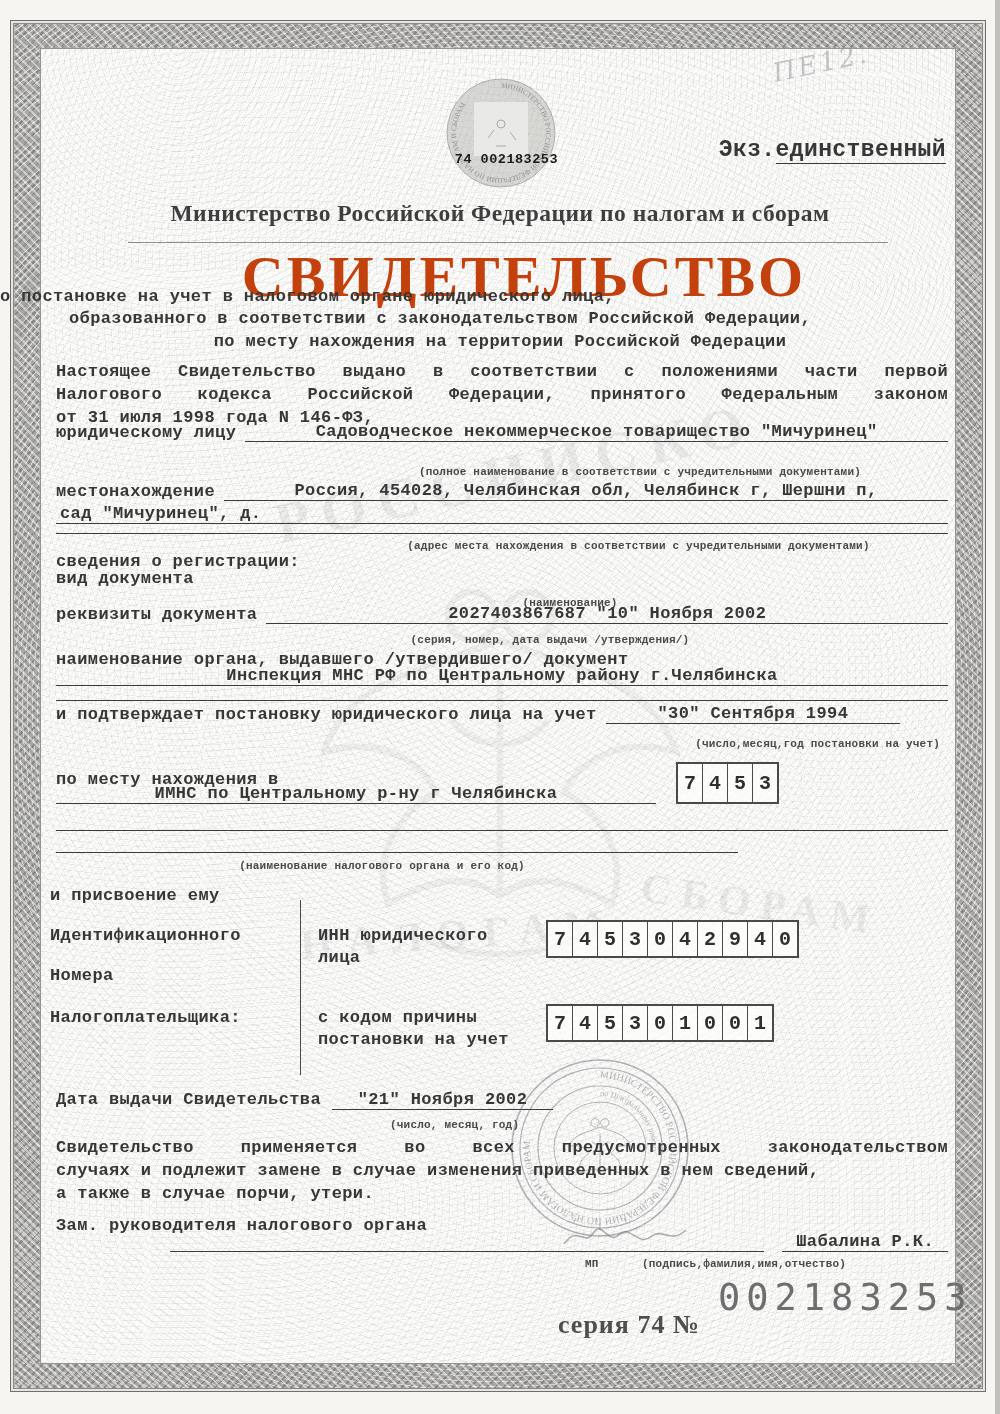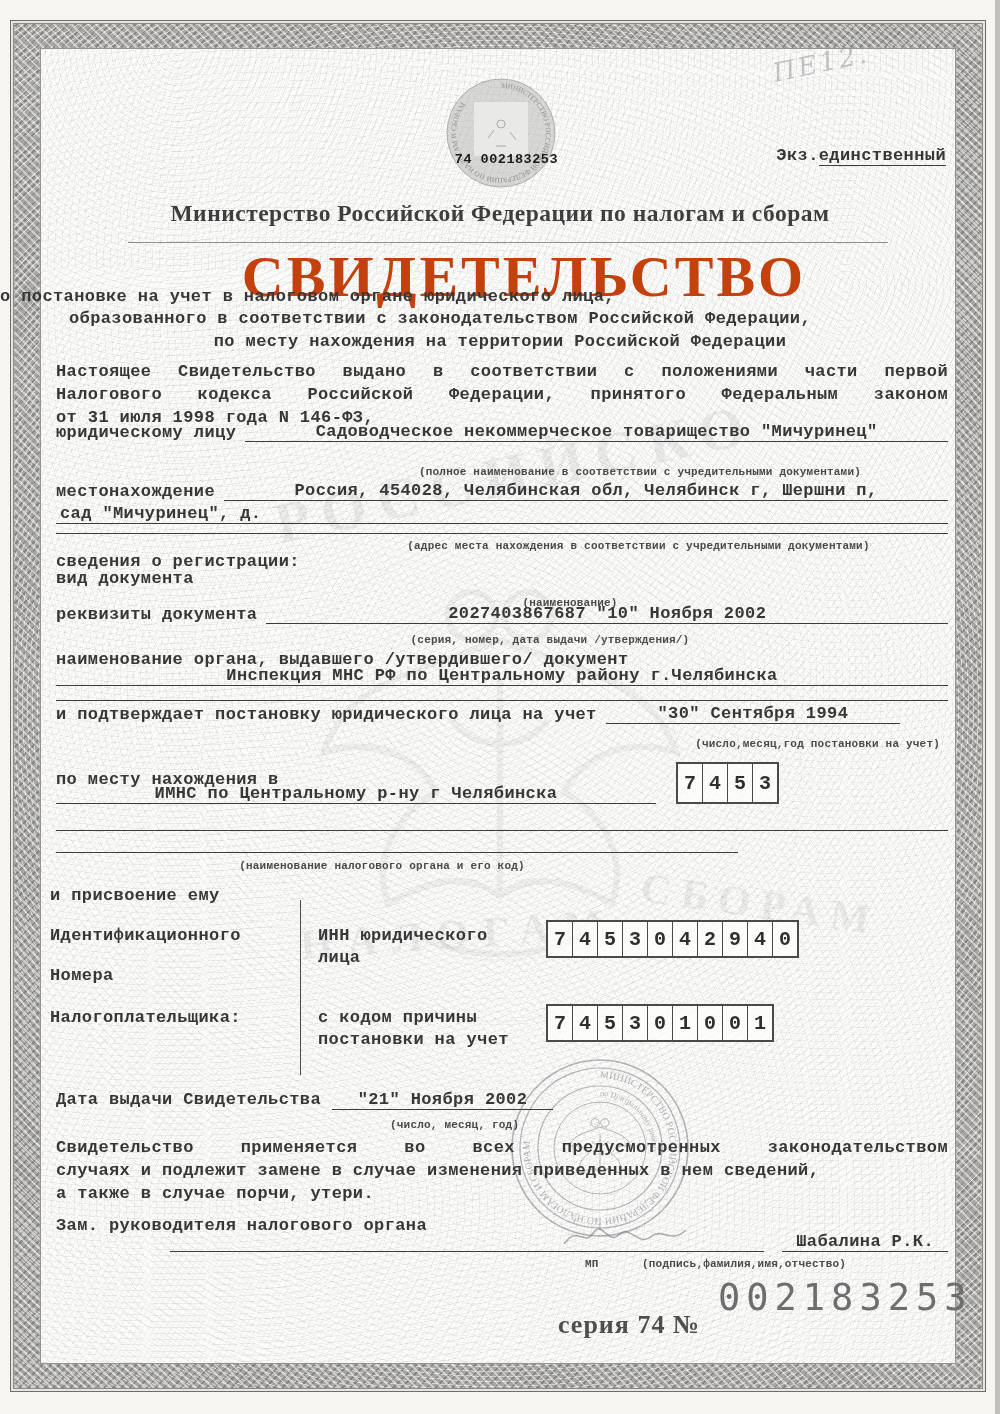--- a/index.html
+++ b/index.html
@@ -78,21 +78,21 @@
     <path d="M50,20 C30,28 12,30 6,48 C20,44 30,50 34,58 C24,64 18,74 22,86 C32,80 42,78 50,84 C58,78 68,80 78,86 C82,74 76,64 66,58 C70,50 80,44 94,48 C88,30 70,28 50,20 Z"></path>
     <path d="M50,30 L50,84"></path>
       <path d="M38,40 C44,48 56,48 62,40"></path>
     <path d="M30,94 C40,100 60,100 70,94"></path>
   </g>
 </svg>
 
 <div class="abs" style="left:772px;top:48px;transform:rotate(-12deg);opacity:.55;color:#9a9aa0;
             font-family:'DejaVu Serif','Liberation Serif',serif;font-style:italic;font-size:26px;letter-spacing:3px;">ПЕ12.</div>
 
-<div class="abs mono" style="top:146px;right:54px;font-size:17px;">
+<div class="abs mono" style="top:137px;right:54px;font-size:23px;">
   <span>Экз.</span><span style="border-bottom:1.8px solid #3c3c3c;">единственный</span>
 </div>
 
 <div class="abs" style="left:444px;top:76px;width:114px;height:114px;">
   <svg width="114" height="114" viewBox="0 0 114 114">
     <defs>
         <path id="sealRing" d="M57,12 a45,45 0 1,1 -0.01,0 z"></path>
       </defs>
     <circle cx="57" cy="57" r="54" fill="#b9b9b7" opacity=".55"></circle>
     <circle cx="57" cy="57" r="54" fill="none" stroke="#8e8e8c" stroke-width="1" opacity=".6"></circle>

